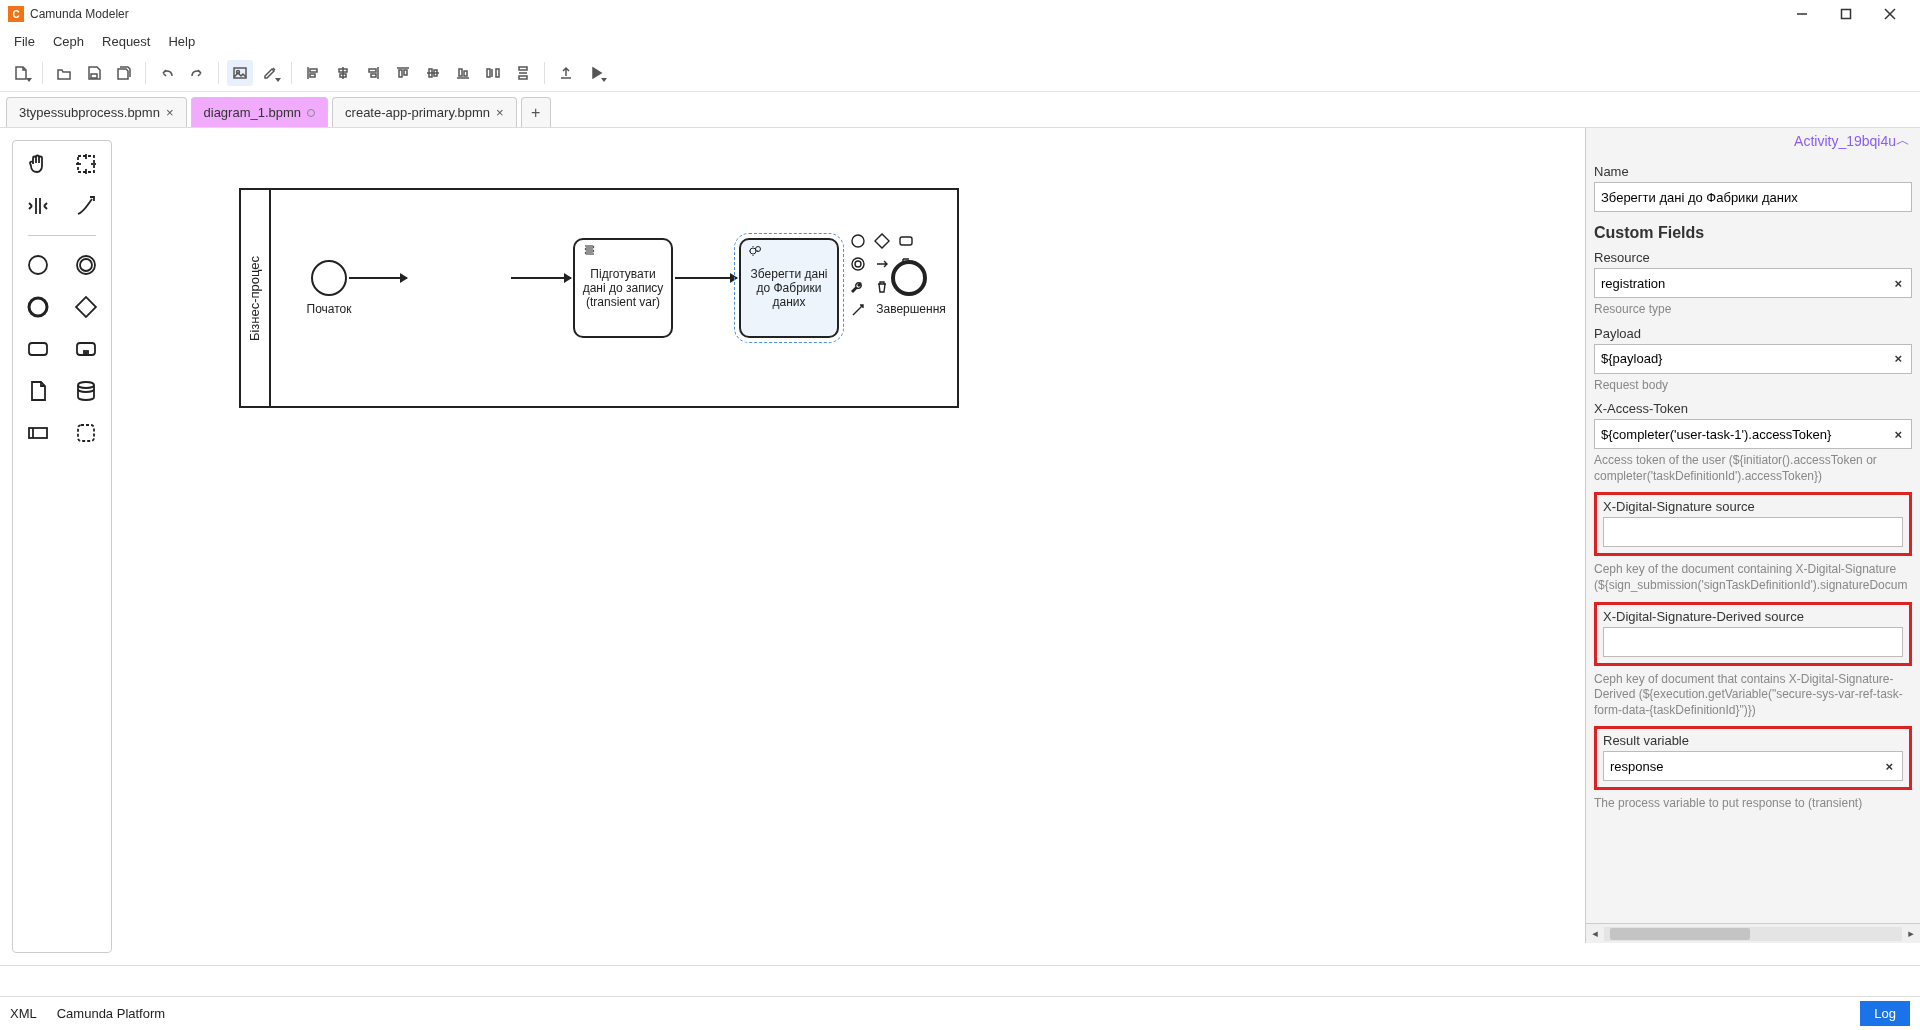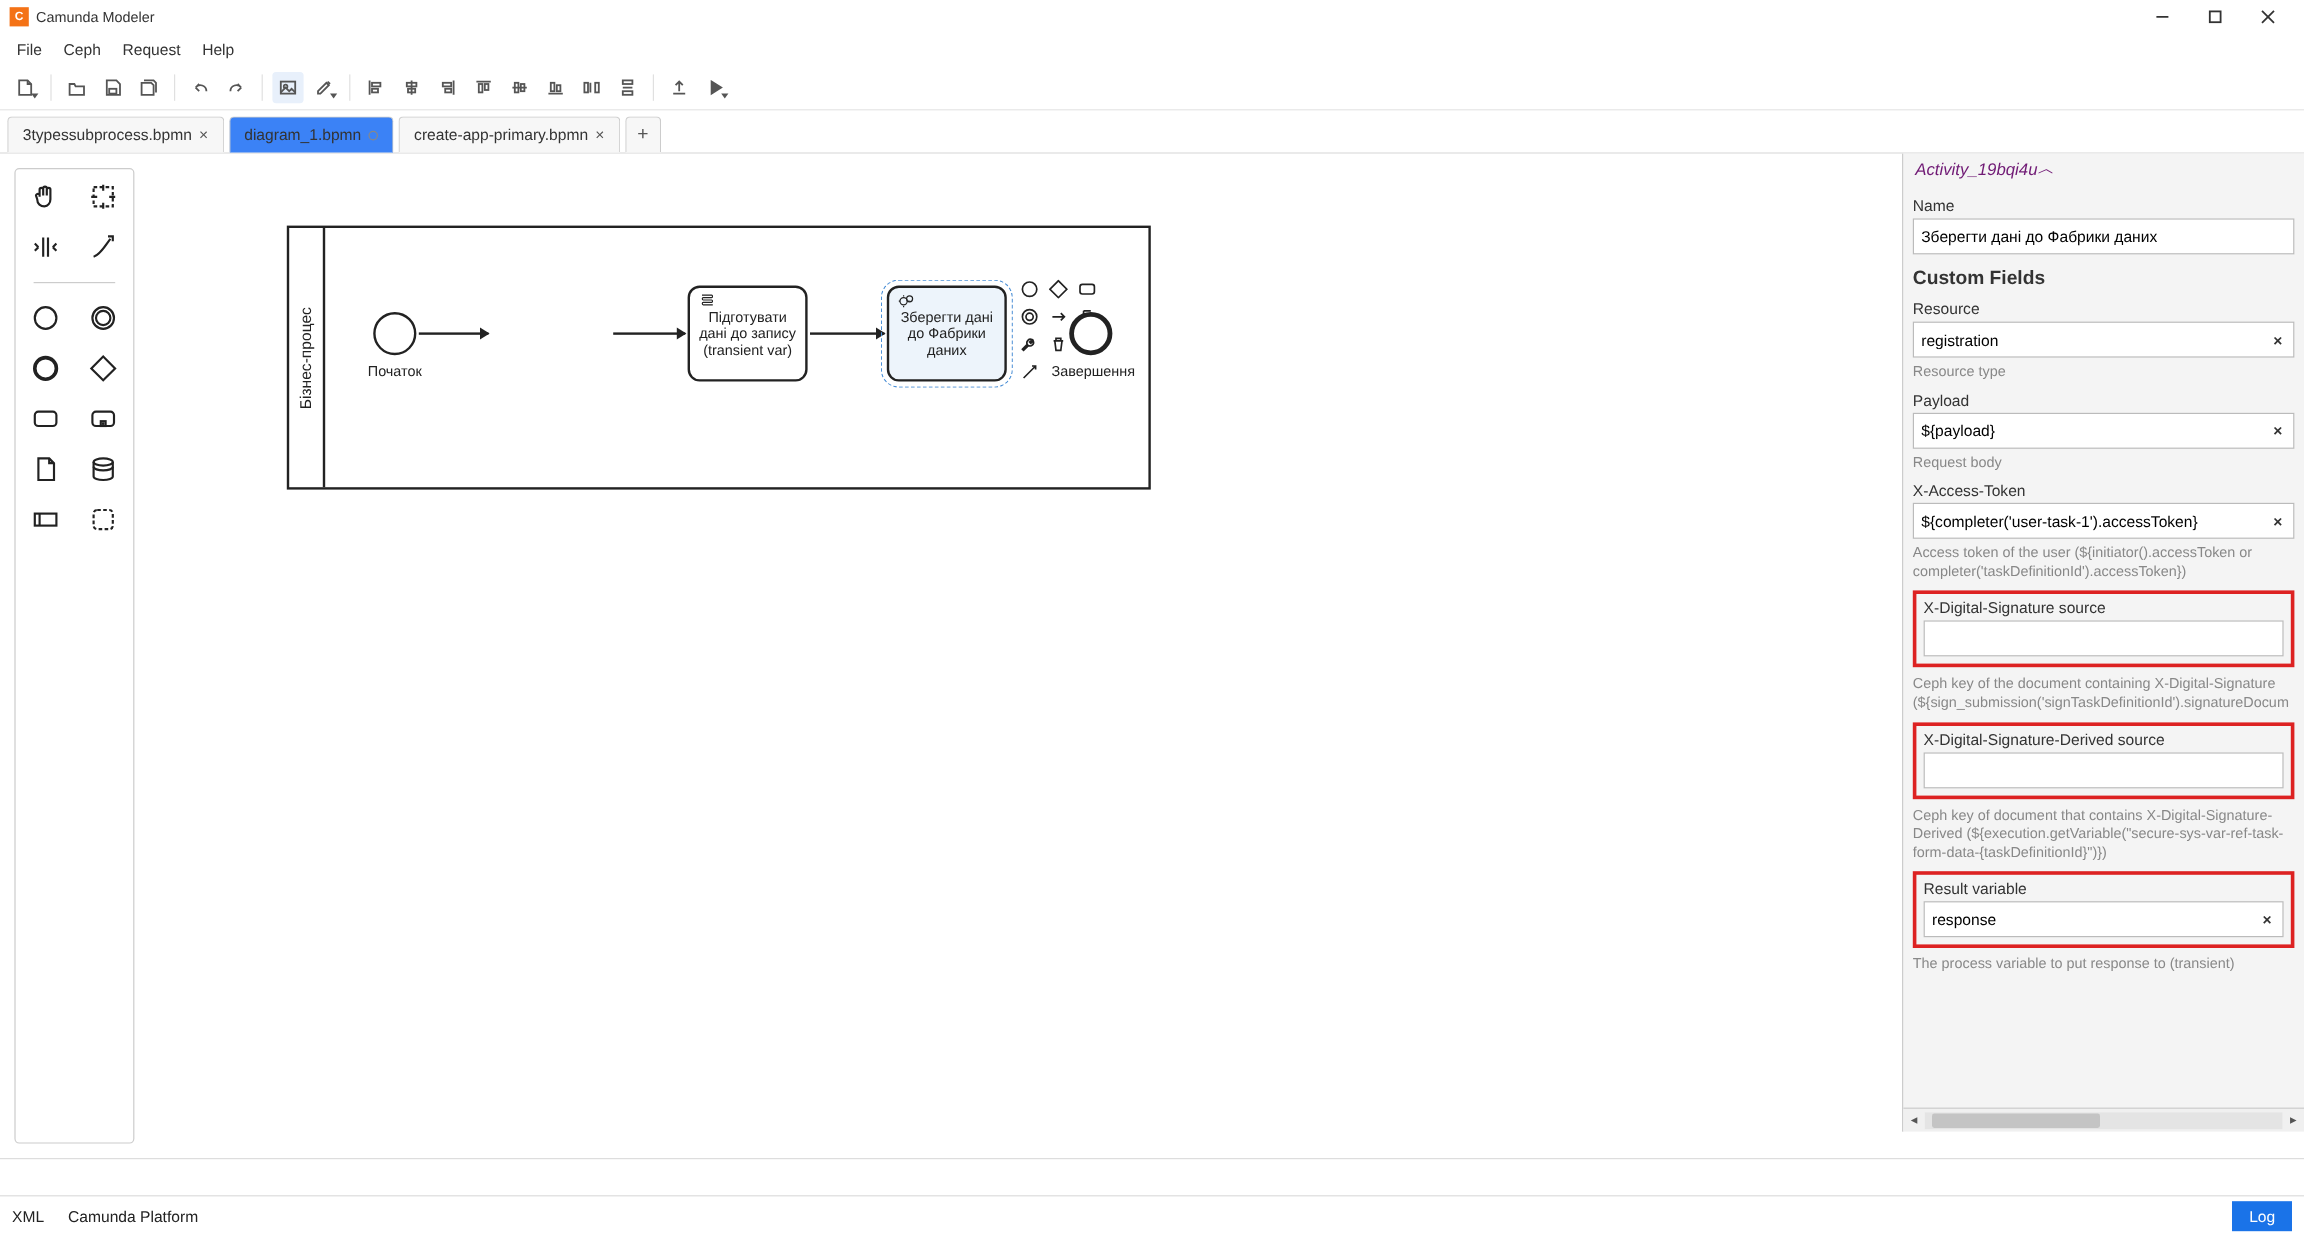--- a/index.html
+++ b/index.html
@@ -19,21 +19,21 @@
 
 .toolbar { height: 38px; border-bottom: 1px solid #e5e5e5; display: flex; align-items: center; padding: 0 8px; gap: 4px; }
 .tb-btn { width: 26px; height: 26px; display: flex; align-items: center; justify-content: center; color: #555; position: relative; }
 .tb-btn svg { stroke: #555; fill: none; stroke-width: 1.5; }
 .tb-sep { width: 1px; height: 22px; background: #e0e0e0; margin: 0 4px; }
 .dd::after { content: ""; position: absolute; right: 2px; bottom: 4px; border-left: 3px solid transparent; border-right: 3px solid transparent; border-top: 4px solid #555; }
 
 
 .tabstrip { height: 36px; border-bottom: 1px solid #ddd; display: flex; align-items: flex-end; padding: 0 6px; }
 .tab { height: 30px; border: 1px solid #ccc; border-bottom: none; border-radius: 4px 4px 0 0; padding: 0 12px; display: flex; align-items: center; gap: 6px; margin-right: 4px; background: #f7f7f7; font-size: 13px; color: #333; }
-.tab.active { background: #3b82f6; }
+.tab.active { background: #f0abfc; }
 .tab .close { font-size: 13px; color: #555; line-height: 1; }
 .tab .dirty { width: 8px; height: 8px; border: 1px solid #888; border-radius: 50%; }
 .newtab { width: 30px; height: 30px; border: 1px solid #ccc; border-bottom: none; border-radius: 4px 4px 0 0; display: flex; align-items: center; justify-content: center; background: #f7f7f7; font-size: 16px; color: #555; }
 
 
 .content { flex: 1; display: flex; position: relative; border-bottom: 1px solid #ddd; }
 
 
 .palette { width: 100px; border: 1px solid #ccc; margin: 12px; border-radius: 4px; padding: 6px; display: flex; flex-direction: column; align-items: center; gap: 8px; }
 .prow { display: flex; gap: 20px; justify-content: center; width: 100%; padding: 3px 0; }
@@ -45,21 +45,21 @@
 .canvas-wrap { flex: 1; position: relative; }
 .minimap { position: absolute; top: 18px; right: 22px; width: 40px; height: 36px; border: 1px solid #bbb; border-radius: 3px; display: flex; align-items: center; justify-content: center; }
 .minimap svg { stroke: #666; fill: none; stroke-width: 1.5; }
 
 .pool { position: absolute; left: 115px; top: 60px; width: 720px; height: 220px; border: 2px solid #222; display: flex; }
 .pool-label { width: 30px; border-right: 2px solid #222; display: flex; align-items: center; justify-content: center; }
 .pool-label span { transform: rotate(-90deg); white-space: nowrap; font-size: 13px; }
 .lane { flex: 1; position: relative; }
 
 .start-event { position: absolute; width: 36px; height: 36px; border: 2px solid #222; border-radius: 50%; background: #fff; }
-.task { position: absolute; width: 100px; height: 80px; border: 2px solid #222; border-radius: 10px; background: #fff; display: flex; align-items: center; justify-content: center; text-align: center; font-size: 12px; padding: 6px; }
+.task { position: absolute; width: 100px; height: 100px; border: 2px solid #222; border-radius: 10px; background: #fff; display: flex; align-items: center; justify-content: center; text-align: center; font-size: 12px; padding: 6px; }
 .task .tiny { position: absolute; top: 4px; left: 6px; width: 16px; height: 14px; }
 .task .tiny svg { stroke: #222; fill: none; stroke-width: 1; }
 .task.selected { outline: 1px dashed #4d90d6; outline-offset: 4px; background: #edf4fb; }
 .end-event { position: absolute; width: 36px; height: 36px; border: 4px solid #222; border-radius: 50%; background: #fff; }
 .node-label { position: absolute; font-size: 12px; text-align: center; }
 
 .flow { position: absolute; height: 2px; background: #222; }
 .flow::after { content: ""; position: absolute; right: -1px; top: -4px; border-left: 8px solid #222; border-top: 5px solid transparent; border-bottom: 5px solid transparent; }
 
 .ctx-pad { position: absolute; display: flex; flex-direction: column; gap: 5px; }
@@ -68,21 +68,21 @@
 .ctx-row svg { stroke: #222; fill: none; stroke-width: 1.4; }
 
 
 .panel-tab-h { position: absolute; right: 0; top: 280px; }
 .panel-tab-h span { display: block; transform: rotate(-90deg) translateX(-50%); transform-origin: left top; background: #f5f5f5; border: 1px solid #ccc; border-right: none; padding: 4px 10px; font-size: 12px; white-space: nowrap; position: relative; left: -18px; }
 
 .props { position: absolute; right: 0; top: 0; bottom: 22px; width: 335px; background: #f4f4f4; border-left: 1px solid #ccc; overflow: hidden; display: flex; flex-direction: column; }
 .props-body { flex: 1; overflow-y: auto; padding: 0 8px 6px 8px; }
 .props-body::-webkit-scrollbar { width: 16px; }
 
-.id-row { display: flex; align-items: center; justify-content: flex-start; padding: 4px 2px 8px 2px; color: #701a75; font-size: 14px; font-style: italic; }
+.id-row { display: flex; align-items: center; justify-content: flex-end; padding: 4px 2px 8px 2px; color: #8b5cf6; font-size: 14px; }
 .id-row .caret { font-size: 14px; cursor: pointer; }
 
 .lbl { font-size: 13px; color: #333; font-weight: 400; margin: 6px 0 3px 0; }
 .field { display: flex; align-items: center; background: #fff; border: 1px solid #bbb; height: 30px; padding: 0 6px; margin-bottom: 4px; }
 .field input { flex: 1; border: none; outline: none; font-size: 13px; background: transparent; }
 .field .clear { font-weight: bold; color: #333; cursor: pointer; padding: 0 3px; }
 
 .section-h { font-size: 16px; font-weight: 700; color: #333; margin: 12px 0 8px 0; }
 .hint { font-size: 12px; color: #888; margin: 2px 0 8px 0; line-height: 1.3; }
 

